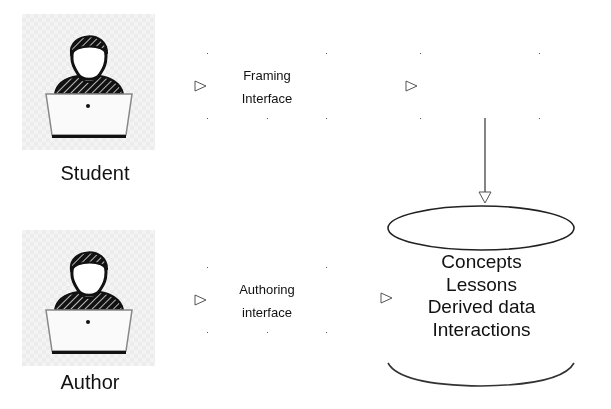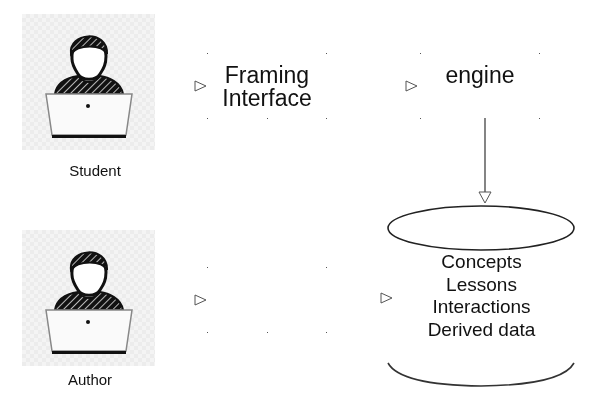--- a/index.html
+++ b/index.html
@@ -6,25 +6,25 @@
   body { width: 611px; height: 409px; position: relative; overflow: hidden;
          font-family: "Liberation Sans", sans-serif; color: #111; }
   .abs { position: absolute; }
   .person-tile { position: absolute; width: 133px; height: 136px;
     background-color: #f4f4f4;
     background-image:
       linear-gradient(45deg, #ececec 25%, transparent 25%, transparent 75%, #ececec 75%),
       linear-gradient(45deg, #ececec 25%, transparent 25%, transparent 75%, #ececec 75%);
     background-size: 8px 8px; background-position: 0 0, 4px 4px; }
   .person-tile svg { width: 100%; height: 100%; display: block; }
-  .caption { position: absolute; font-size: 15px; text-align: center; width: 140px; }
+  .caption { position: absolute; font-size: 20px; text-align: center; width: 140px; }
   .node { position: absolute; width: 120px; height: 66px; }
   .node .dot { position: absolute; width: 1px; height: 1px; background: #555; }
   .node .label { position: absolute; left: 0; right: 0; top: 11px; text-align: center;
-    font-size: 23px; line-height: 23px; }
+    font-size: 13px; line-height: 23px; }
   #diagram-svg { position: absolute; left: 0; top: 0; }
   .db-text { position: absolute; left: 388px; width: 187px; top: 251px; text-align: center;
     font-size: 19px; line-height: 22.6px; }
 </style>
 </head>
 <body>
 
 <svg id="diagram-svg" width="611" height="409">
 
   <line x1="485" y1="118" x2="485" y2="192" stroke="#333" stroke-width="1.2"></line>
@@ -95,30 +95,33 @@
     <div>Interface</div>
   </div>
 </div>
 
 <div class="node" style="left:420px; top:53px;">
   <span class="dot" style="left:0;top:0"></span>
     <span class="dot" style="left:119px;top:0"></span>
   <span class="dot" style="left:0;top:65px"></span>
     <span class="dot" style="left:119px;top:65px"></span>
   <div class="label">
-    <div>engine</div>
   </div>
 </div>
 
 <div class="node" style="left:207px; top:267px;">
   <span class="dot" style="left:0;top:0"></span>
     <span class="dot" style="left:119px;top:0"></span>
   <span class="dot" style="left:0;top:65px"></span>
     <span class="dot" style="left:60px;top:65px"></span>
     <span class="dot" style="left:119px;top:65px"></span>
+  <div class="label">
+    <div>Authoring</div>
+    <div>interface</div>
+  </div>
 </div>
 
 <div class="db-text">
   <div>Concepts</div>
   <div>Lessons</div>
+  <div>Derived data</div>
   <div>Interactions</div>
-  <div>Derived data</div>
 </div>
 
 </body></html>

